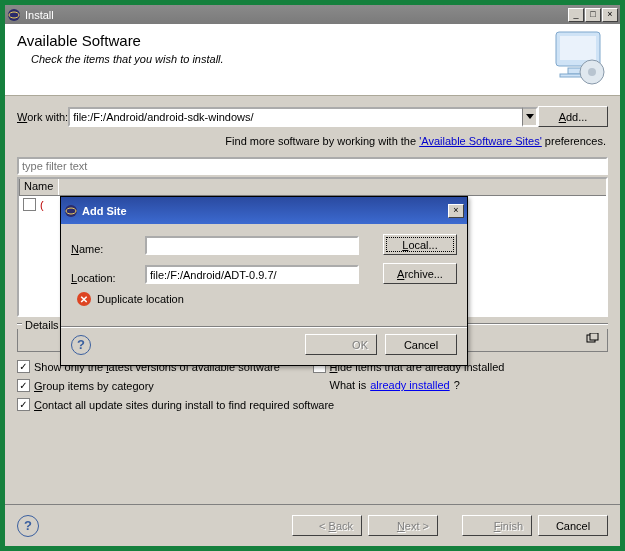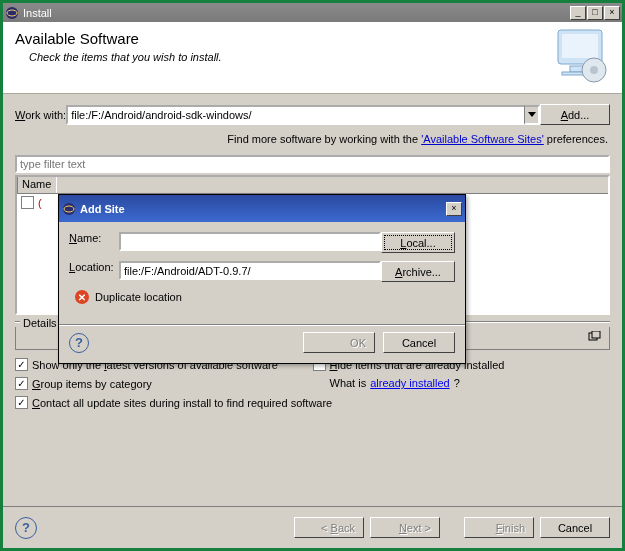--- a/index.html
+++ b/index.html
@@ -1,17 +1,17 @@
 <!DOCTYPE html>
 <html><head>
 <meta charset="utf-8">
 <style>
   * { box-sizing: border-box; font-family: Tahoma, Arial, sans-serif; font-size: 11px; }
   body { margin: 0; padding: 0; background: #fff; }
-  .window { width: 625px; height: 551px; background: #d4d0c8; border: 3px solid #15803d; position: relative; }
+  .window { width: 625px; height: 551px; background: #d4d0c8; border: 5px solid #15803d; position: relative; }
   .titlebar { height: 19px; background: linear-gradient(#8a8a8a,#7a7a7a); display: flex; align-items: center; padding: 0 2px; color: #fff; }
   .titlebar-icon { width: 14px; height: 14px; margin-right: 4px; }
   .titlebar-text { flex: 1; font-size: 11px; }
   .titlebar-btns { display: flex; gap: 1px; }
   .tbbtn { width: 16px; height: 14px; background: #d4d0c8; border: 1px solid #fff; border-right-color:#404040; border-bottom-color:#404040; font-size: 9px; line-height: 10px; text-align: center; cursor: default; color:#000;}
   .banner { background: #fff; padding: 8px 12px 10px 12px; border-bottom: 1px solid #aca899; position: relative; height: 72px;}
   .banner h1 { margin: 0 0 4px 0; font-size: 15px; font-weight: normal; color:#000;}
   .banner p { margin: 0; font-size: 11px; color: #000; padding-left: 14px; font-style: italic;}
   .banner-img { position: absolute; right: 10px; top: 4px; width: 64px; height: 60px; }
   .body-area { padding: 10px 12px 0 12px; }
@@ -38,21 +38,21 @@
   .two-col > div { flex:1; }
   .footer { position:absolute; bottom:0; left:0; right:0; height:42px; border-top:1px solid #808080; background:#d4d0c8; display:flex; align-items:center; padding:0 12px; gap:6px;}
   .footer .spacer { flex:1; }
   .help-circle { width:22px;height:22px; border:1.5px solid #3a5f9f; border-radius:50%; display:inline-flex;align-items:center;justify-content:center;color:#3a5f9f;font-weight:bold;font-size:13px;}
   .btn-disabled { color:#808080; text-shadow: 1px 1px 0 #fff; text-align: right;}
   
   .dialog { position:absolute; left:55px; top:191px; width:408px; background:#d4d0c8; border:1px solid #000; box-shadow: 2px 2px 4px rgba(0,0,0,0.3);}
   .dlg-title { height:27px; background: linear-gradient(#2a4aa0,#3c6ad0); display:flex; align-items:center; padding:10px 3px; color:#fff;}
   .dlg-title .tbbtn {color:#000;}
   .dlg-body { padding: 10px 10px 8px 10px;}
-  .field-row { display:flex; align-items:flex-start; gap:0; margin-bottom:8px;}
+  .field-row { display:flex; align-items:flex-end; gap:24px; margin-bottom:8px;}
   .field-row label { width:50px;}
   .field-row input { flex:1; height:19px; border:2px inset #fff; background:#fff; padding:1px 3px;}
   .error-row { display:flex; align-items:center; gap:6px; margin:2px 0 10px 6px;}
   .error-icon { width:14px;height:14px; background:#d42; border-radius:50%; color:#fff; font-size:10px; display:inline-flex;align-items:center;justify-content:center; font-weight:bold;}
   .dlg-foot { display:flex; align-items:center; padding: 4px 10px 10px 10px; gap:8px;}
   .dlg-foot .spacer{flex:1;}
   .hr { border-top:1px solid #808080; border-bottom:1px solid #fff; margin:2px 0;}
   svg { display:block; }
   .btn-dotted { outline: 1px dotted #000; outline-offset: -4px; }
   .red-paren { color: #b00; font-weight: normal; }

